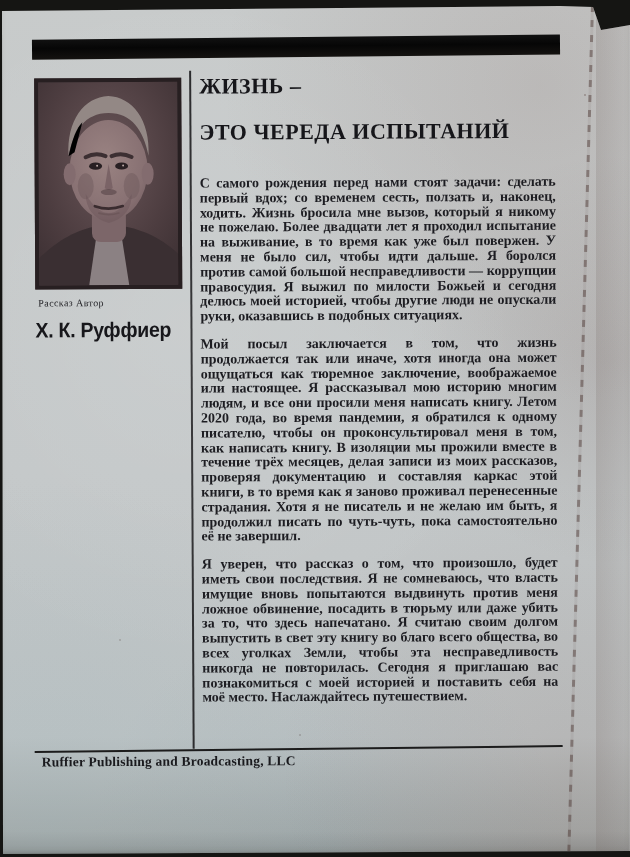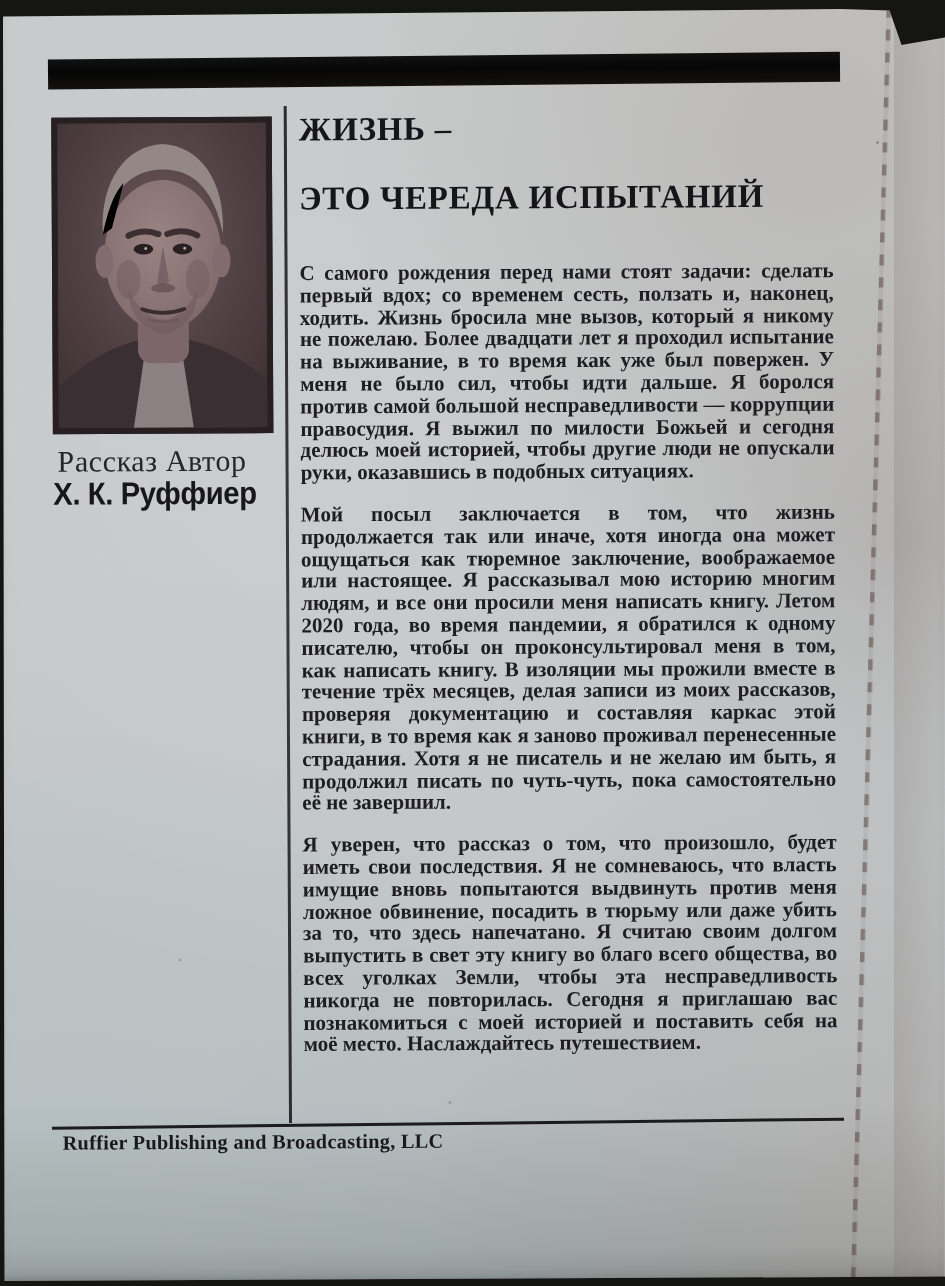--- a/index.html
+++ b/index.html
@@ -46,21 +46,21 @@
     background:linear-gradient(180deg,#111,#060606 45%,#141210);
     transform:rotate(-0.25deg);
   }
   .photo-frame{
     position:absolute;left:36px;top:77px;width:147px;height:211px;
     box-sizing:border-box;border:4px solid #271f21;background:#473a3d;
   }
   .photo-frame svg{display:block;width:100%;height:100%;}
   .caption{
     position:absolute;left:39px;top:296px;
-    font-size:20px;letter-spacing:0.4px;color:#26262a;
+    font-size:10px;letter-spacing:0.4px;color:#26262a;
   }
   .author-name{
     position:absolute;left:36px;top:317px;
     font-family:"Liberation Sans", sans-serif;font-weight:700;
     font-size:21px;letter-spacing:-0.3px;color:#17171b;
     transform:scaleX(0.93);transform-origin:left center;white-space:nowrap;
   }
   .divider{
     position:absolute;left:191px;top:70px;width:2px;height:678px;
     background:linear-gradient(180deg,#2c2c2e,#3a3a3c 50%,#2c2c2e);

